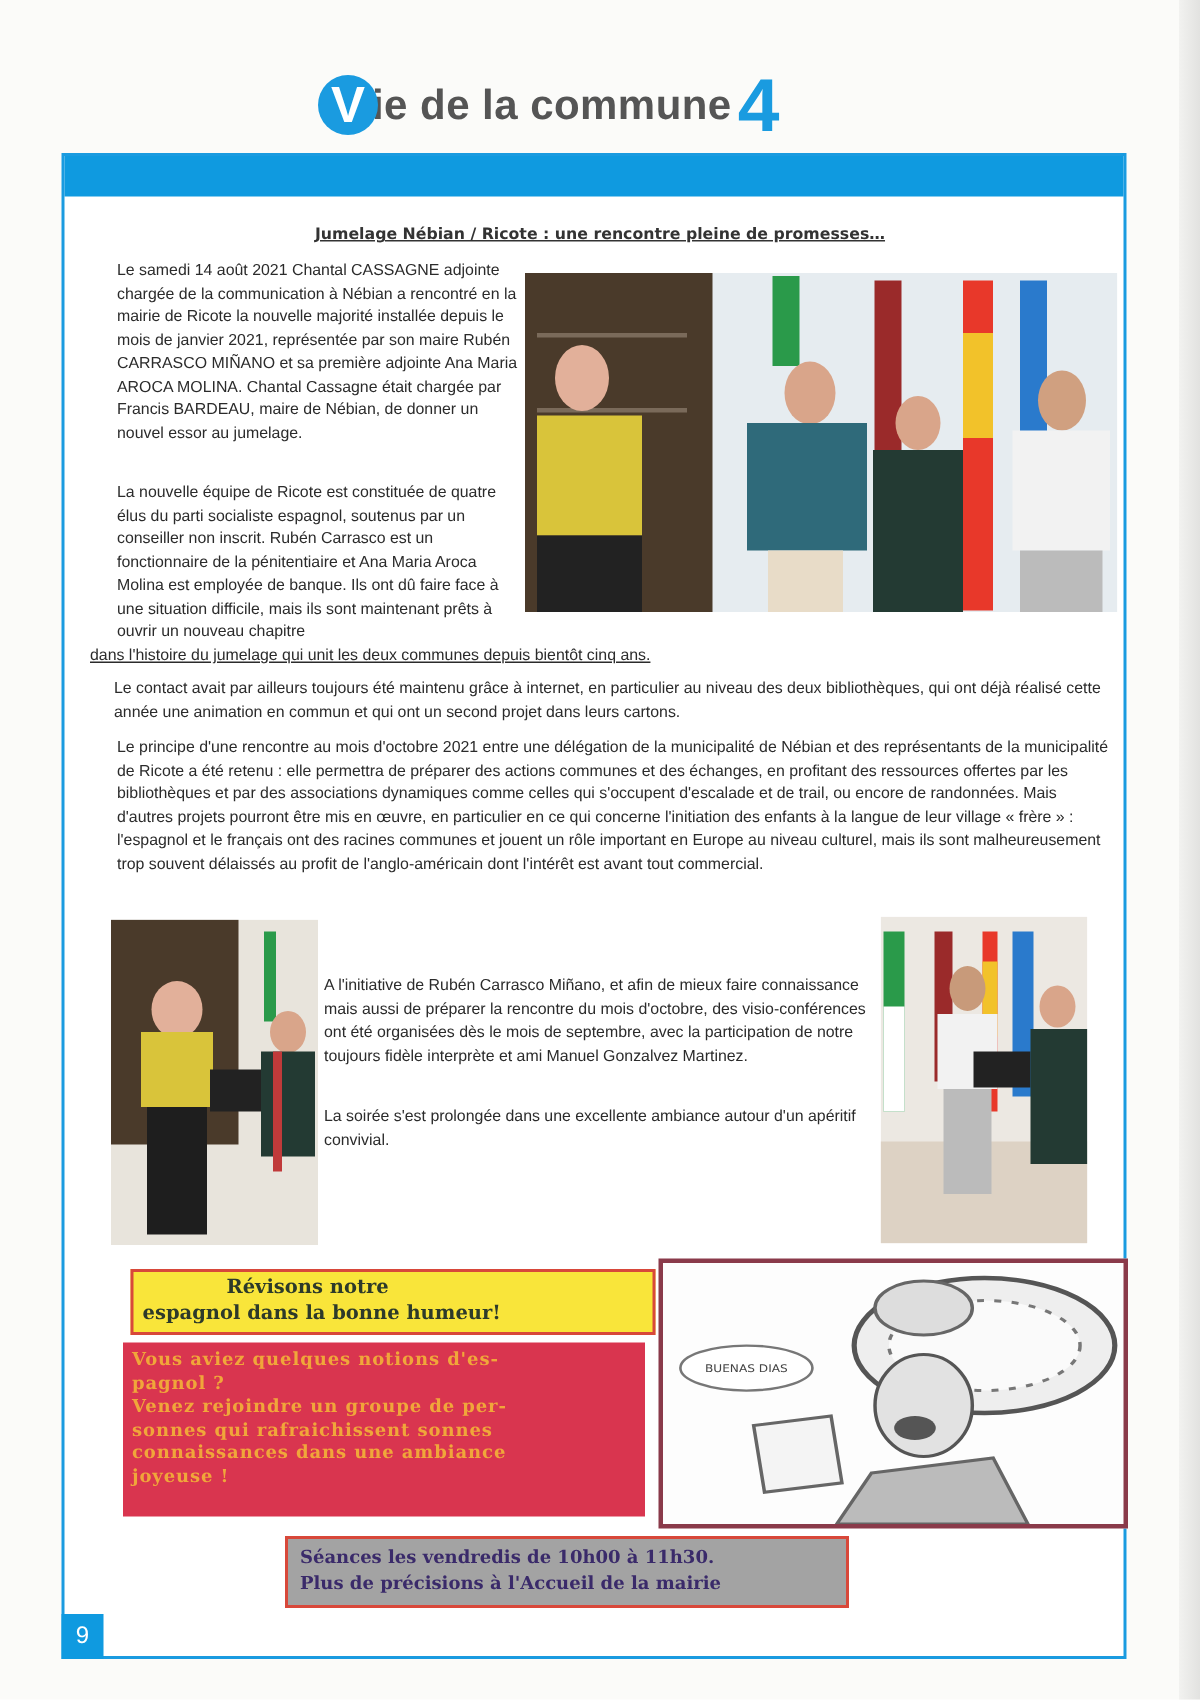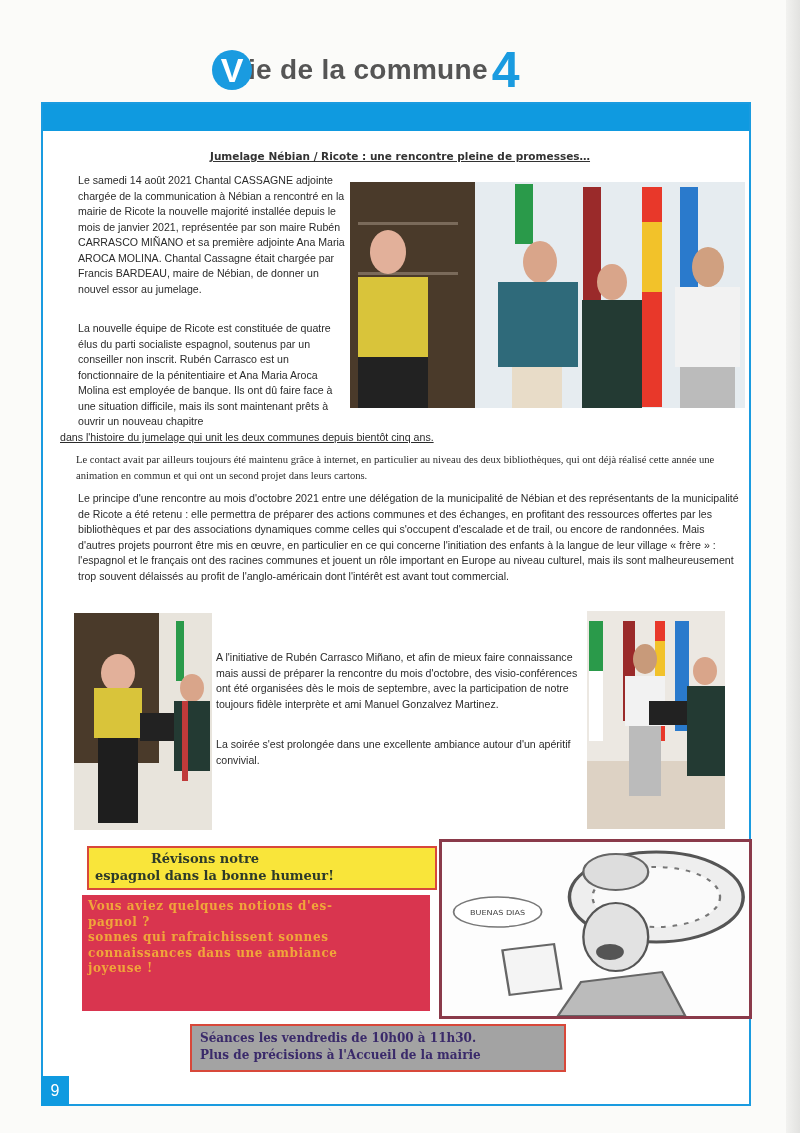--- a/index.html
+++ b/index.html
@@ -79,21 +79,21 @@
 <div class="frame">
   <div class="frame-band"></div>
   <div class="page-number">9</div>
 </div>
 
 <div class="article-heading">Jumelage  Nébian / Ricote : une rencontre pleine de promesses…</div>
 
 <p class="para" style="left:78px; top:173px; width:270px;">Le samedi 14 août 2021 Chantal CASSAGNE adjointe chargée de la communication à Nébian a rencontré en la mairie de Ricote la nouvelle majorité installée depuis le mois de janvier 2021, représentée par son maire Rubén CARRASCO MIÑANO et sa première adjointe Ana Maria AROCA MOLINA. Chantal Cassagne était chargée par Francis BARDEAU, maire de Nébian, de donner un nouvel essor au jumelage.</p>
 <p class="para" style="left:78px; top:321px; width:270px;">La nouvelle équipe de Ricote est constituée de quatre élus du parti socialiste espagnol, soutenus par un conseiller non inscrit. Rubén Carrasco est un fonctionnaire de la pénitentiaire et Ana Maria Aroca Molina est employée de banque. Ils ont dû faire face à une situation difficile, mais ils sont maintenant prêts à ouvrir un nouveau chapitre</p>
 <p class="para" style="left:60px; top:430px; width:660px;text-decoration:underline;">dans l'histoire du jumelage qui unit les deux communes depuis bientôt cinq ans.</p>
-<p class="para" style="left:76px; top:452px; width:666px;font-family:Liberation Serif, serif;"> Le contact avait par ailleurs toujours été maintenu grâce à internet, en particulier au niveau des deux bibliothèques, qui ont déjà réalisé cette année une animation en commun et qui ont un second projet dans leurs cartons.</p>
+<p class="para" style="left:76px; top:452px; width:666px;"> Le contact avait par ailleurs toujours été maintenu grâce à internet, en particulier au niveau des deux bibliothèques, qui ont déjà réalisé cette année une animation en commun et qui ont un second projet dans leurs cartons.</p>
 <p class="para" style="left:78px; top:491px; width:666px;">Le principe d'une rencontre au mois d'octobre 2021 entre une délégation de la municipalité de Nébian et des représentants de la municipalité de Ricote a été retenu : elle permettra de préparer des actions communes et des échanges, en profitant des ressources offertes par les bibliothèques et par des associations dynamiques comme celles qui s'occupent d'escalade et de trail, ou encore de randonnées. Mais d'autres projets pourront être mis en œuvre, en particulier en ce qui concerne l'initiation des enfants à la langue de leur village « frère » : l'espagnol et le français ont des racines communes et jouent un rôle important en Europe au niveau culturel, mais ils sont malheureusement trop souvent délaissés au profit de l'anglo-américain dont l'intérêt est avant tout commercial.</p>
 <p class="para" style="left:216px; top:650px; width:366px;">A l'initiative de Rubén Carrasco Miñano, et afin de mieux faire connaissance mais aussi de préparer la rencontre du mois d'octobre, des visio-conférences ont été organisées dès le mois de septembre, avec la participation de notre toujours fidèle interprète et ami Manuel Gonzalvez Martinez.</p>
 <p class="para" style="left:216px; top:737px; width:366px;">La soirée s'est prolongée dans une excellente ambiance autour d'un apéritif convivial.</p>
 
 <div class="photo" style="left:350px; top:182px; width:395px; height:226px;">
   <svg viewBox="0 0 395 226" preserveAspectRatio="none">
     <rect width="395" height="226" fill="#e6ecf0"></rect>
     <rect x="0" y="0" width="125" height="226" fill="#4a3a2a"></rect>
     <rect x="8" y="40" width="100" height="3" fill="#7a6a5a"></rect>
     <rect x="8" y="90" width="100" height="3" fill="#7a6a5a"></rect>
@@ -151,20 +151,21 @@
 </div>
 
 <div class="banner-yellow">
   <span class="line1">Révisons notre</span>
   <span>espagnol  dans la bonne humeur!</span>
 </div>
 
 <div class="banner-red">
   <span>Vous aviez quelques notions d'es-</span>
   <span>pagnol  ?</span>
+  <span>Venez rejoindre un groupe de per-</span>
   <span>sonnes  qui  rafraichissent sonnes</span>
   <span>connaissances dans une ambiance</span>
   <span>joyeuse !</span>
 </div>
 
 <div class="cartoon-box">
   <svg viewBox="0 0 265 174" width="100%" height="100%" preserveAspectRatio="none">
     <ellipse cx="185" cy="55" rx="75" ry="45" fill="#eee" stroke="#555" stroke-width="3"></ellipse>
     <ellipse cx="185" cy="55" rx="55" ry="30" fill="#fafafa" stroke="#777" stroke-width="2" stroke-dasharray="4 6"></ellipse>
     <ellipse cx="150" cy="30" rx="28" ry="18" fill="#ddd" stroke="#666" stroke-width="2"></ellipse>

